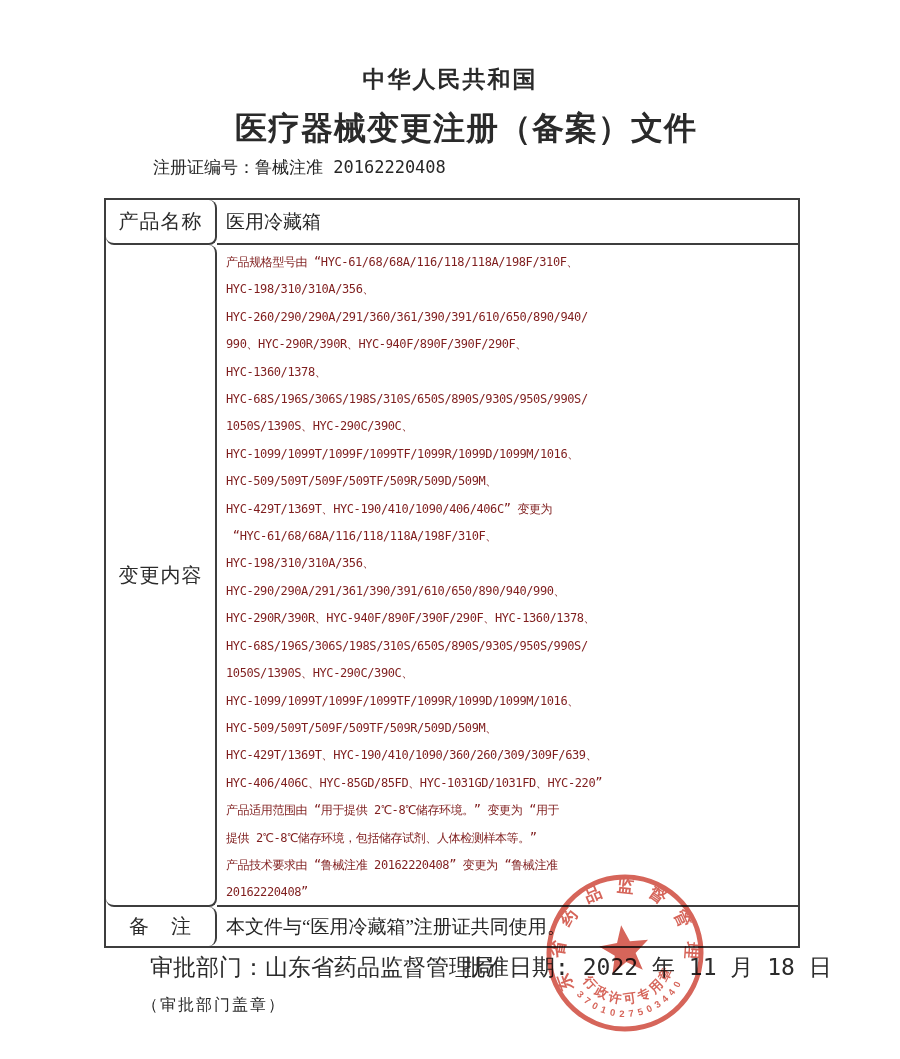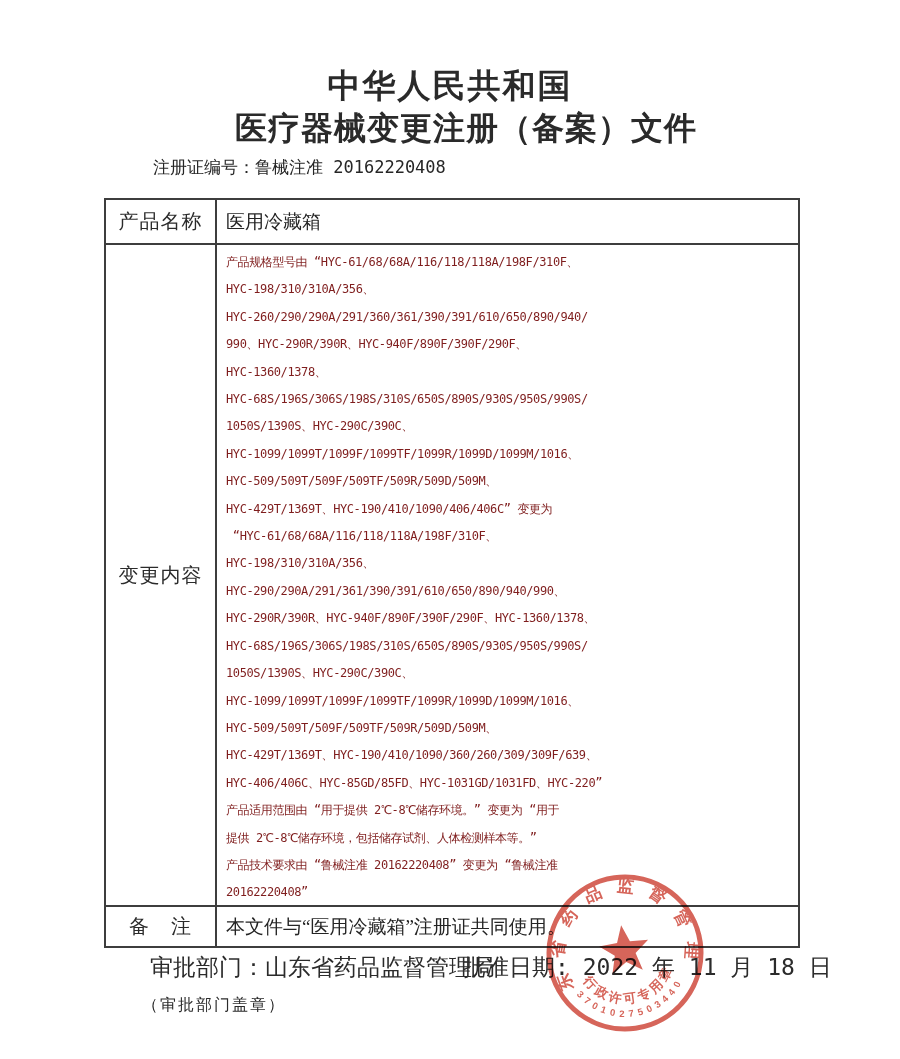--- a/index.html
+++ b/index.html
@@ -6,21 +6,21 @@
   .page{
     position:relative;
     width:900px;height:1059px;
     background:#ffffff;
     overflow:hidden;
     font-family:"Liberation Serif","DejaVu Serif",serif;
     color:#222;
   }
   .title1{
     position:absolute;top:64px;left:0;width:100%;
-    text-align:center;font-size:33px;font-weight:bold;
+    text-align:center;font-size:23px;font-weight:bold;
     letter-spacing:2px;color:#2a2a2a;
     font-family:"Liberation Sans","DejaVu Sans",sans-serif;
   }
   .title2{
     position:absolute;top:107px;left:16px;width:100%;
     text-align:center;font-size:32px;font-weight:bold;
     letter-spacing:1px;color:#2a2a2a;
     font-family:"Liberation Sans","DejaVu Sans",sans-serif;
   }
   .regno{
@@ -35,21 +35,21 @@
     border:2px solid #3d3d3d;
     display:grid;
     grid-template-columns:111px 1fr;
     grid-template-rows:45px 662px 1fr;
     background:transparent;
   }
   .cell{box-sizing:border-box;overflow:hidden;}
   .c-label{
     border-right:2px solid #3d3d3d;
     display:flex;align-items:center;justify-content:center;
-    font-size:20px;color:#2b2b2b;letter-spacing:1px;
+    font-size:20px;color:#2b2b2b;letter-spacing:1px;border-radius:8px;
   }
   .rb{border-bottom:2px solid #3d3d3d;}
   .c-content{
     padding:0 0 0 9px;
     display:flex;align-items:center;
     font-size:19px;color:#242424;
   }
   .c-content-multiline{
     padding:4px 0 0 9px;
     display:block;

